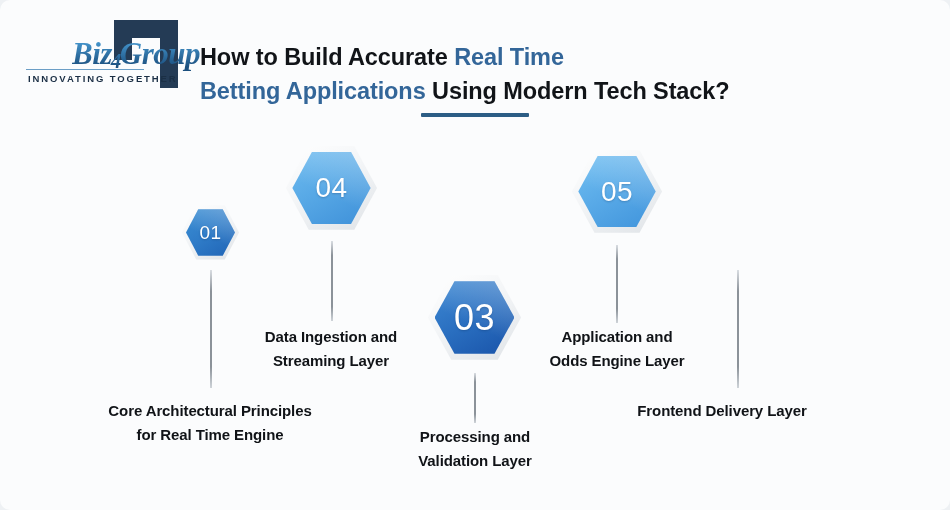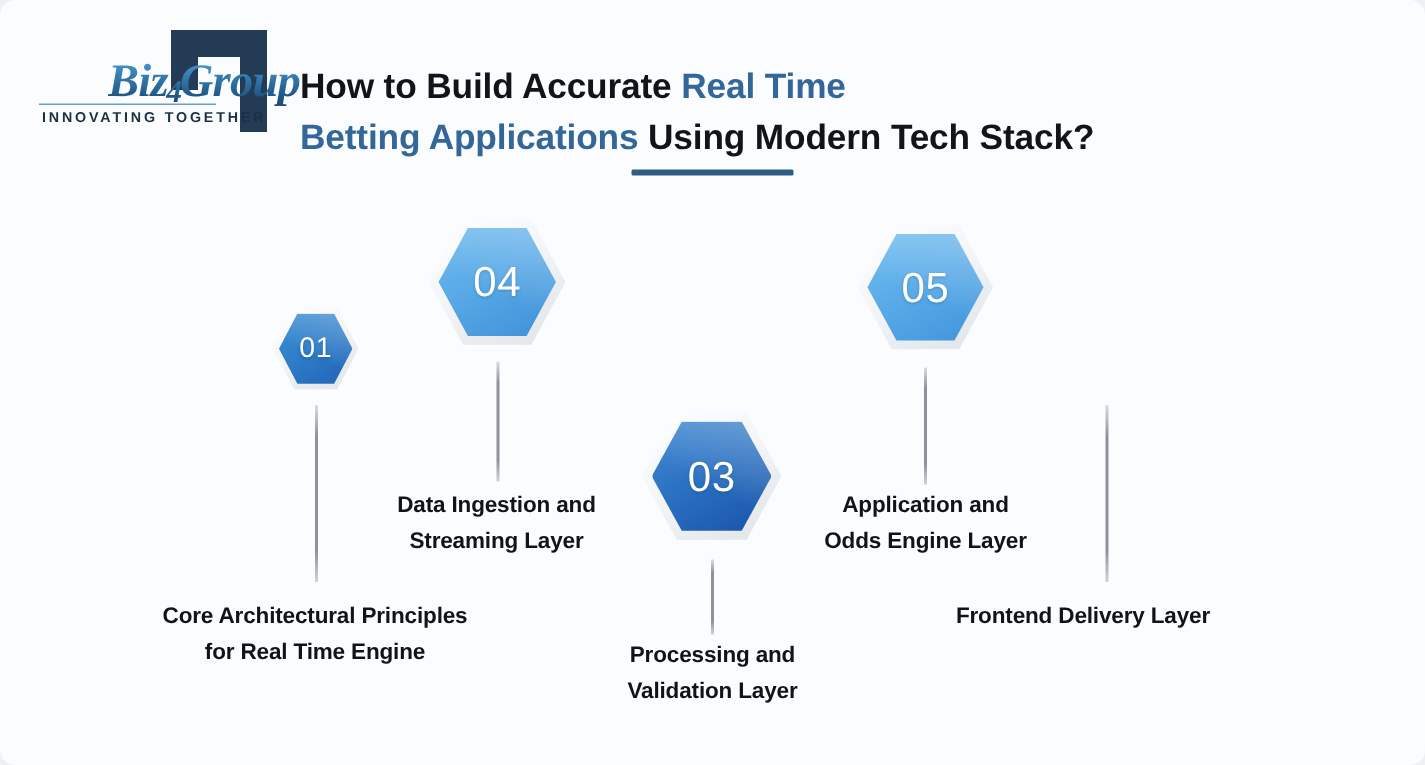--- a/index.html
+++ b/index.html
@@ -197,21 +197,21 @@
     <div class="hex-outer"></div>
     <div class="hex-inner" style="background:linear-gradient(150deg,#6fbcf0 0%,#58a9e6 45%,#3d8fd8 100%);"></div>
     <div class="hex-sheen"></div>
     <span class="hex-num" style="font-size:28px;">04</span>
   </div>
 
   <div class="hex-wrap" style="left:428px; top:273px; width:93px; height:89px;">
     <div class="hex-outer"></div>
     <div class="hex-inner" style="background:linear-gradient(150deg,#3f8ad4 0%,#2a6fc0 50%,#1852a8 100%);"></div>
     <div class="hex-sheen"></div>
-    <span class="hex-num" style="font-size:28px;">03</span>
+    <span class="hex-num" style="font-size:36px;">03</span>
   </div>
 
   <div class="hex-wrap" style="left:572px; top:148px; width:90px; height:87px;">
     <div class="hex-outer"></div>
     <div class="hex-inner" style="background:linear-gradient(150deg,#72c0f2 0%,#5aabe8 45%,#3f93db 100%);"></div>
     <div class="hex-sheen"></div>
     <span class="hex-num" style="font-size:28px;">05</span>
   </div>
 
 

